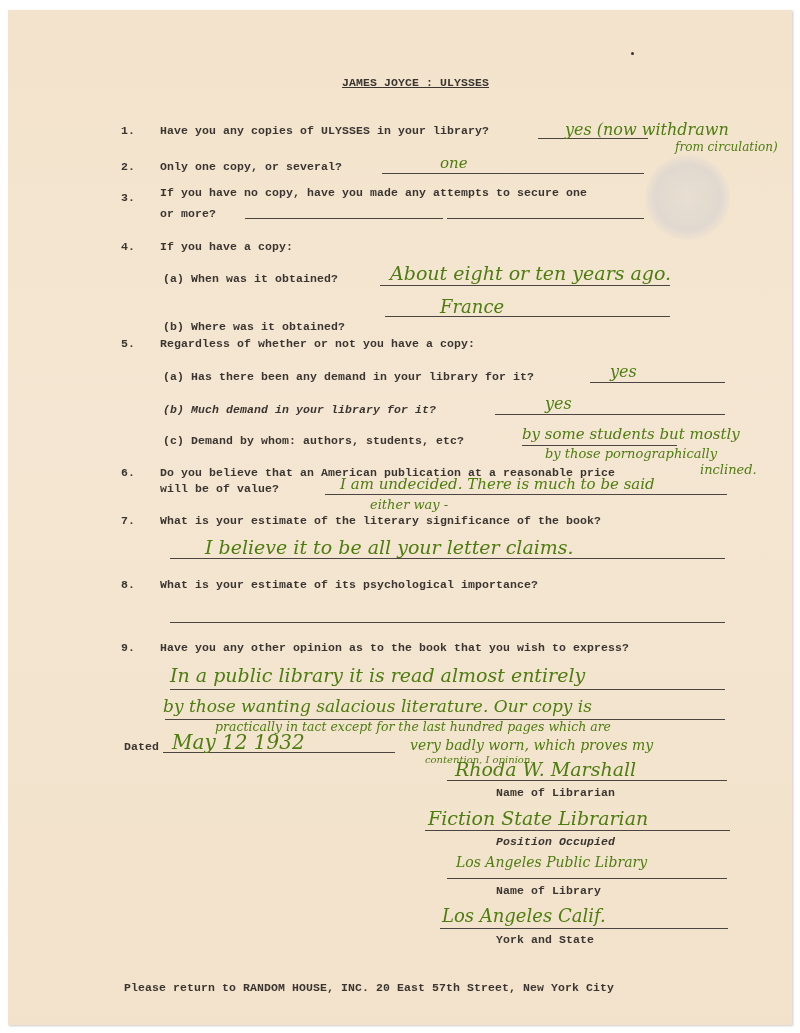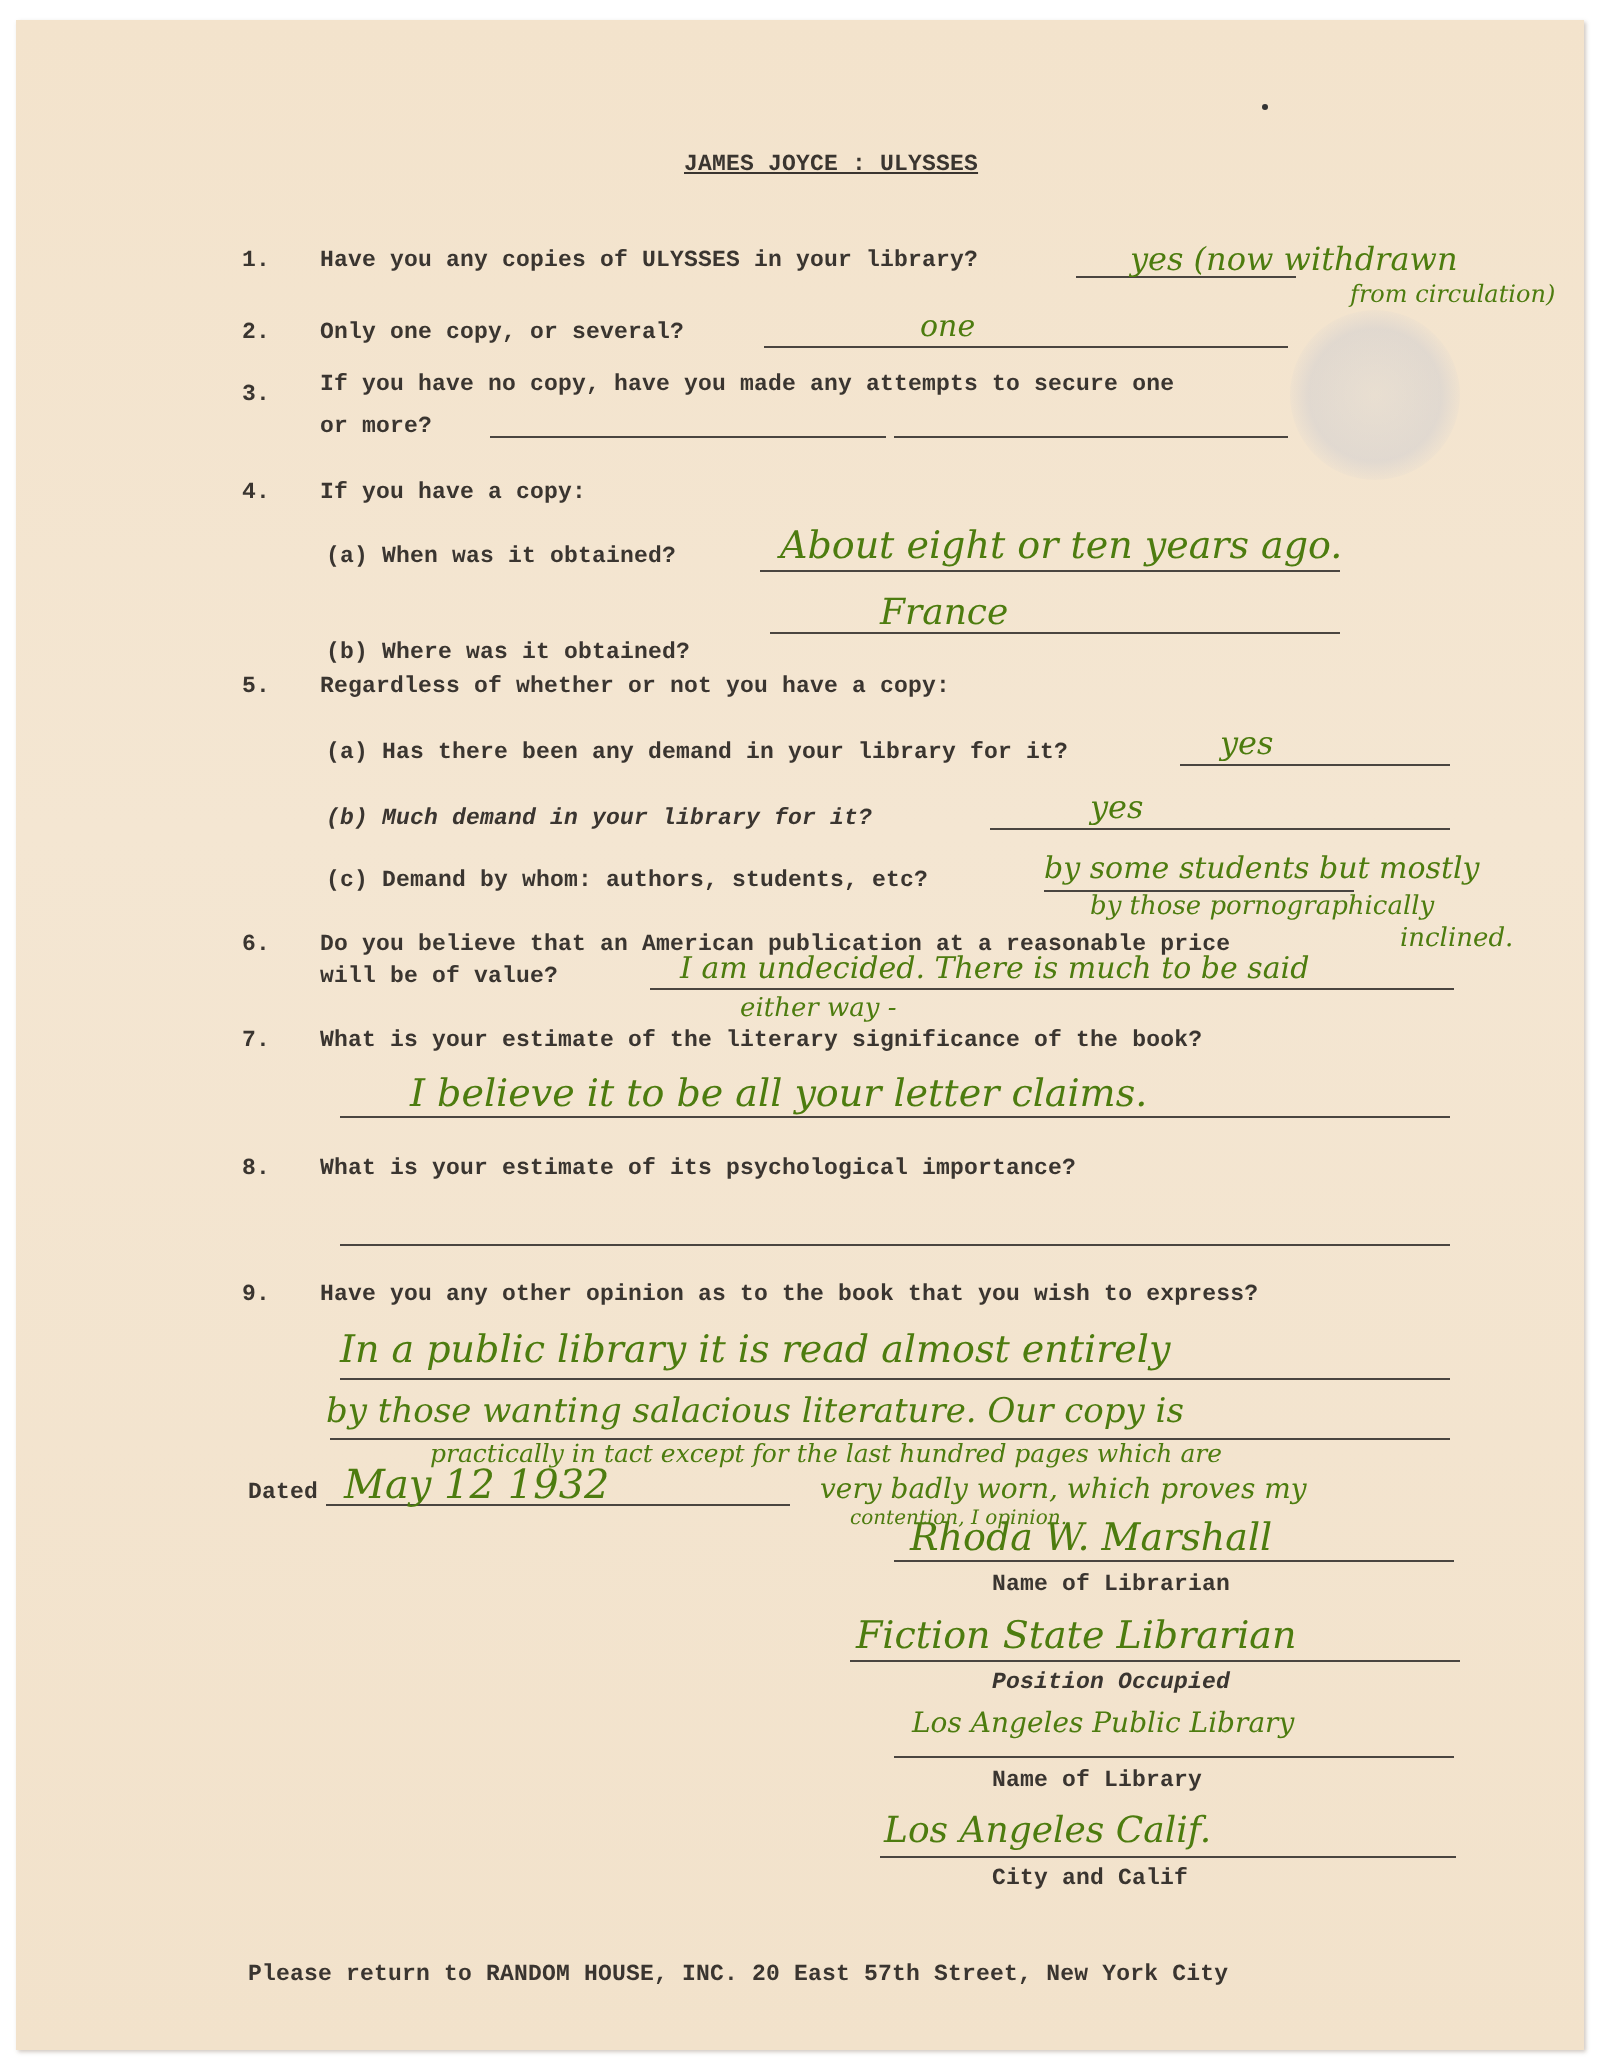--- a/index.html
+++ b/index.html
@@ -44,21 +44,21 @@
 
 <div class="tw" style="left:121px; top:124px;">1.</div>
 <div class="tw" style="left:160px; top:124px;">Have you any copies of ULYSSES in your library?</div>
 <div class="line" style="left:538px; top:138px; width:110px;"></div>
 <div class="hw" style="left:565px; top:120px; font-size:16px;">yes (now withdrawn</div>
 <div class="hw" style="left:675px; top:140px; font-size:12px;">from circulation)</div>
 
 <div class="tw" style="left:121px; top:160px;">2.</div>
 <div class="tw" style="left:160px; top:160px;">Only one copy, or several?</div>
 <div class="line" style="left:382px; top:173px; width:262px;"></div>
-<div class="hw" style="left:460px; top:154px; font-size:15px;">one</div>
+<div class="hw" style="left:440px; top:154px; font-size:15px;">one</div>
 
 <div class="tw" style="left:121px; top:191px;">3.</div>
 <div class="tw" style="left:160px; top:186px;">If you have no copy, have you made any attempts to secure one</div>
 <div class="tw" style="left:160px; top:207px;">or more?</div>
 <div class="line" style="left:245px; top:218px; width:198px;"></div>
 <div class="line" style="left:447px; top:218px; width:197px;"></div>
 
 <div class="tw" style="left:121px; top:240px;">4.</div>
 <div class="tw" style="left:160px; top:240px;">If you have a copy:</div>
 
@@ -124,15 +124,15 @@
 <div class="line" style="left:425px; top:830px; width:305px;"></div>
 <div class="hw" style="left:428px; top:807px; font-size:19px;">Fiction State Librarian</div>
 <div class="tw" style="left:496px; top:835px;font-style:italic;">Position Occupied</div>
 
 <div class="line" style="left:447px; top:878px; width:280px;"></div>
 <div class="hw" style="left:456px; top:854px; font-size:14px;">Los Angeles Public Library</div>
 <div class="tw" style="left:496px; top:884px;">Name of Library</div>
 
 <div class="line" style="left:440px; top:928px; width:288px;"></div>
 <div class="hw" style="left:442px; top:905px; font-size:18px;">Los Angeles Calif.</div>
-<div class="tw" style="left:496px; top:933px;">City and Calif</div>
+<div class="tw" style="left:496px; top:933px;">York and State</div>
 
 <div class="tw footer" style="left:124px; top:981px;">Please return to RANDOM HOUSE, INC. 20 East 57th Street, New York City</div>
 
 </body></html>

